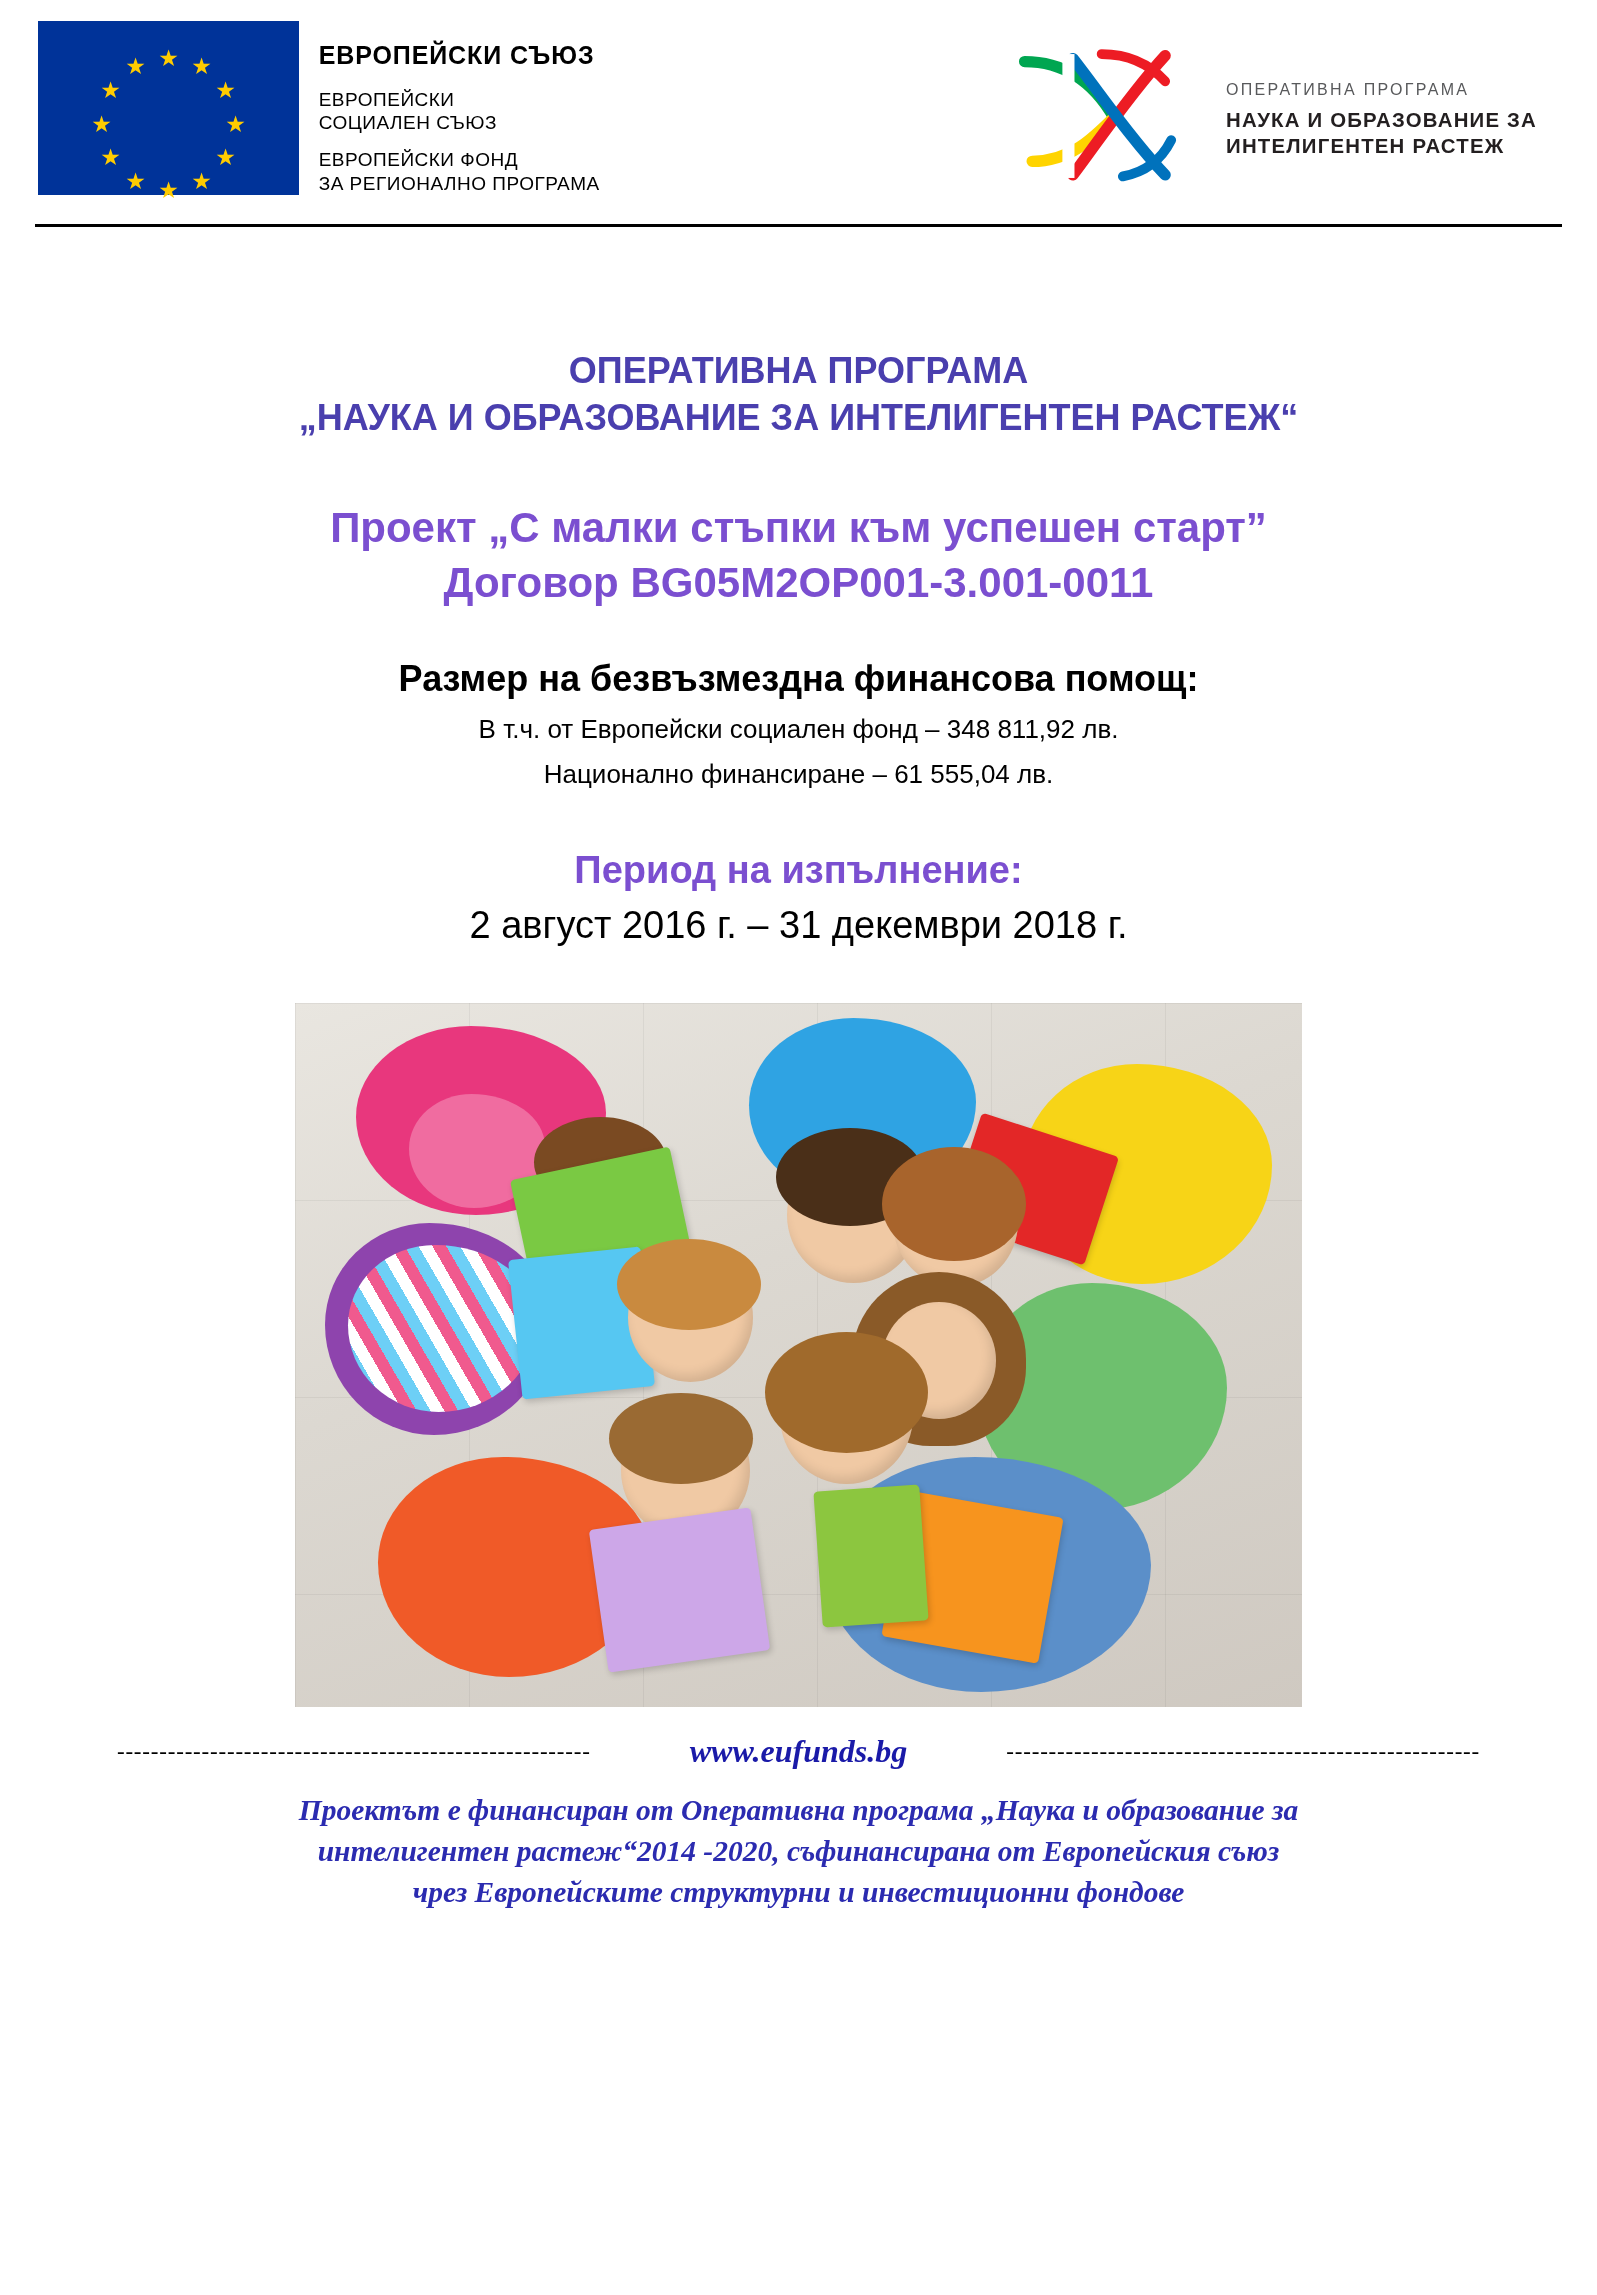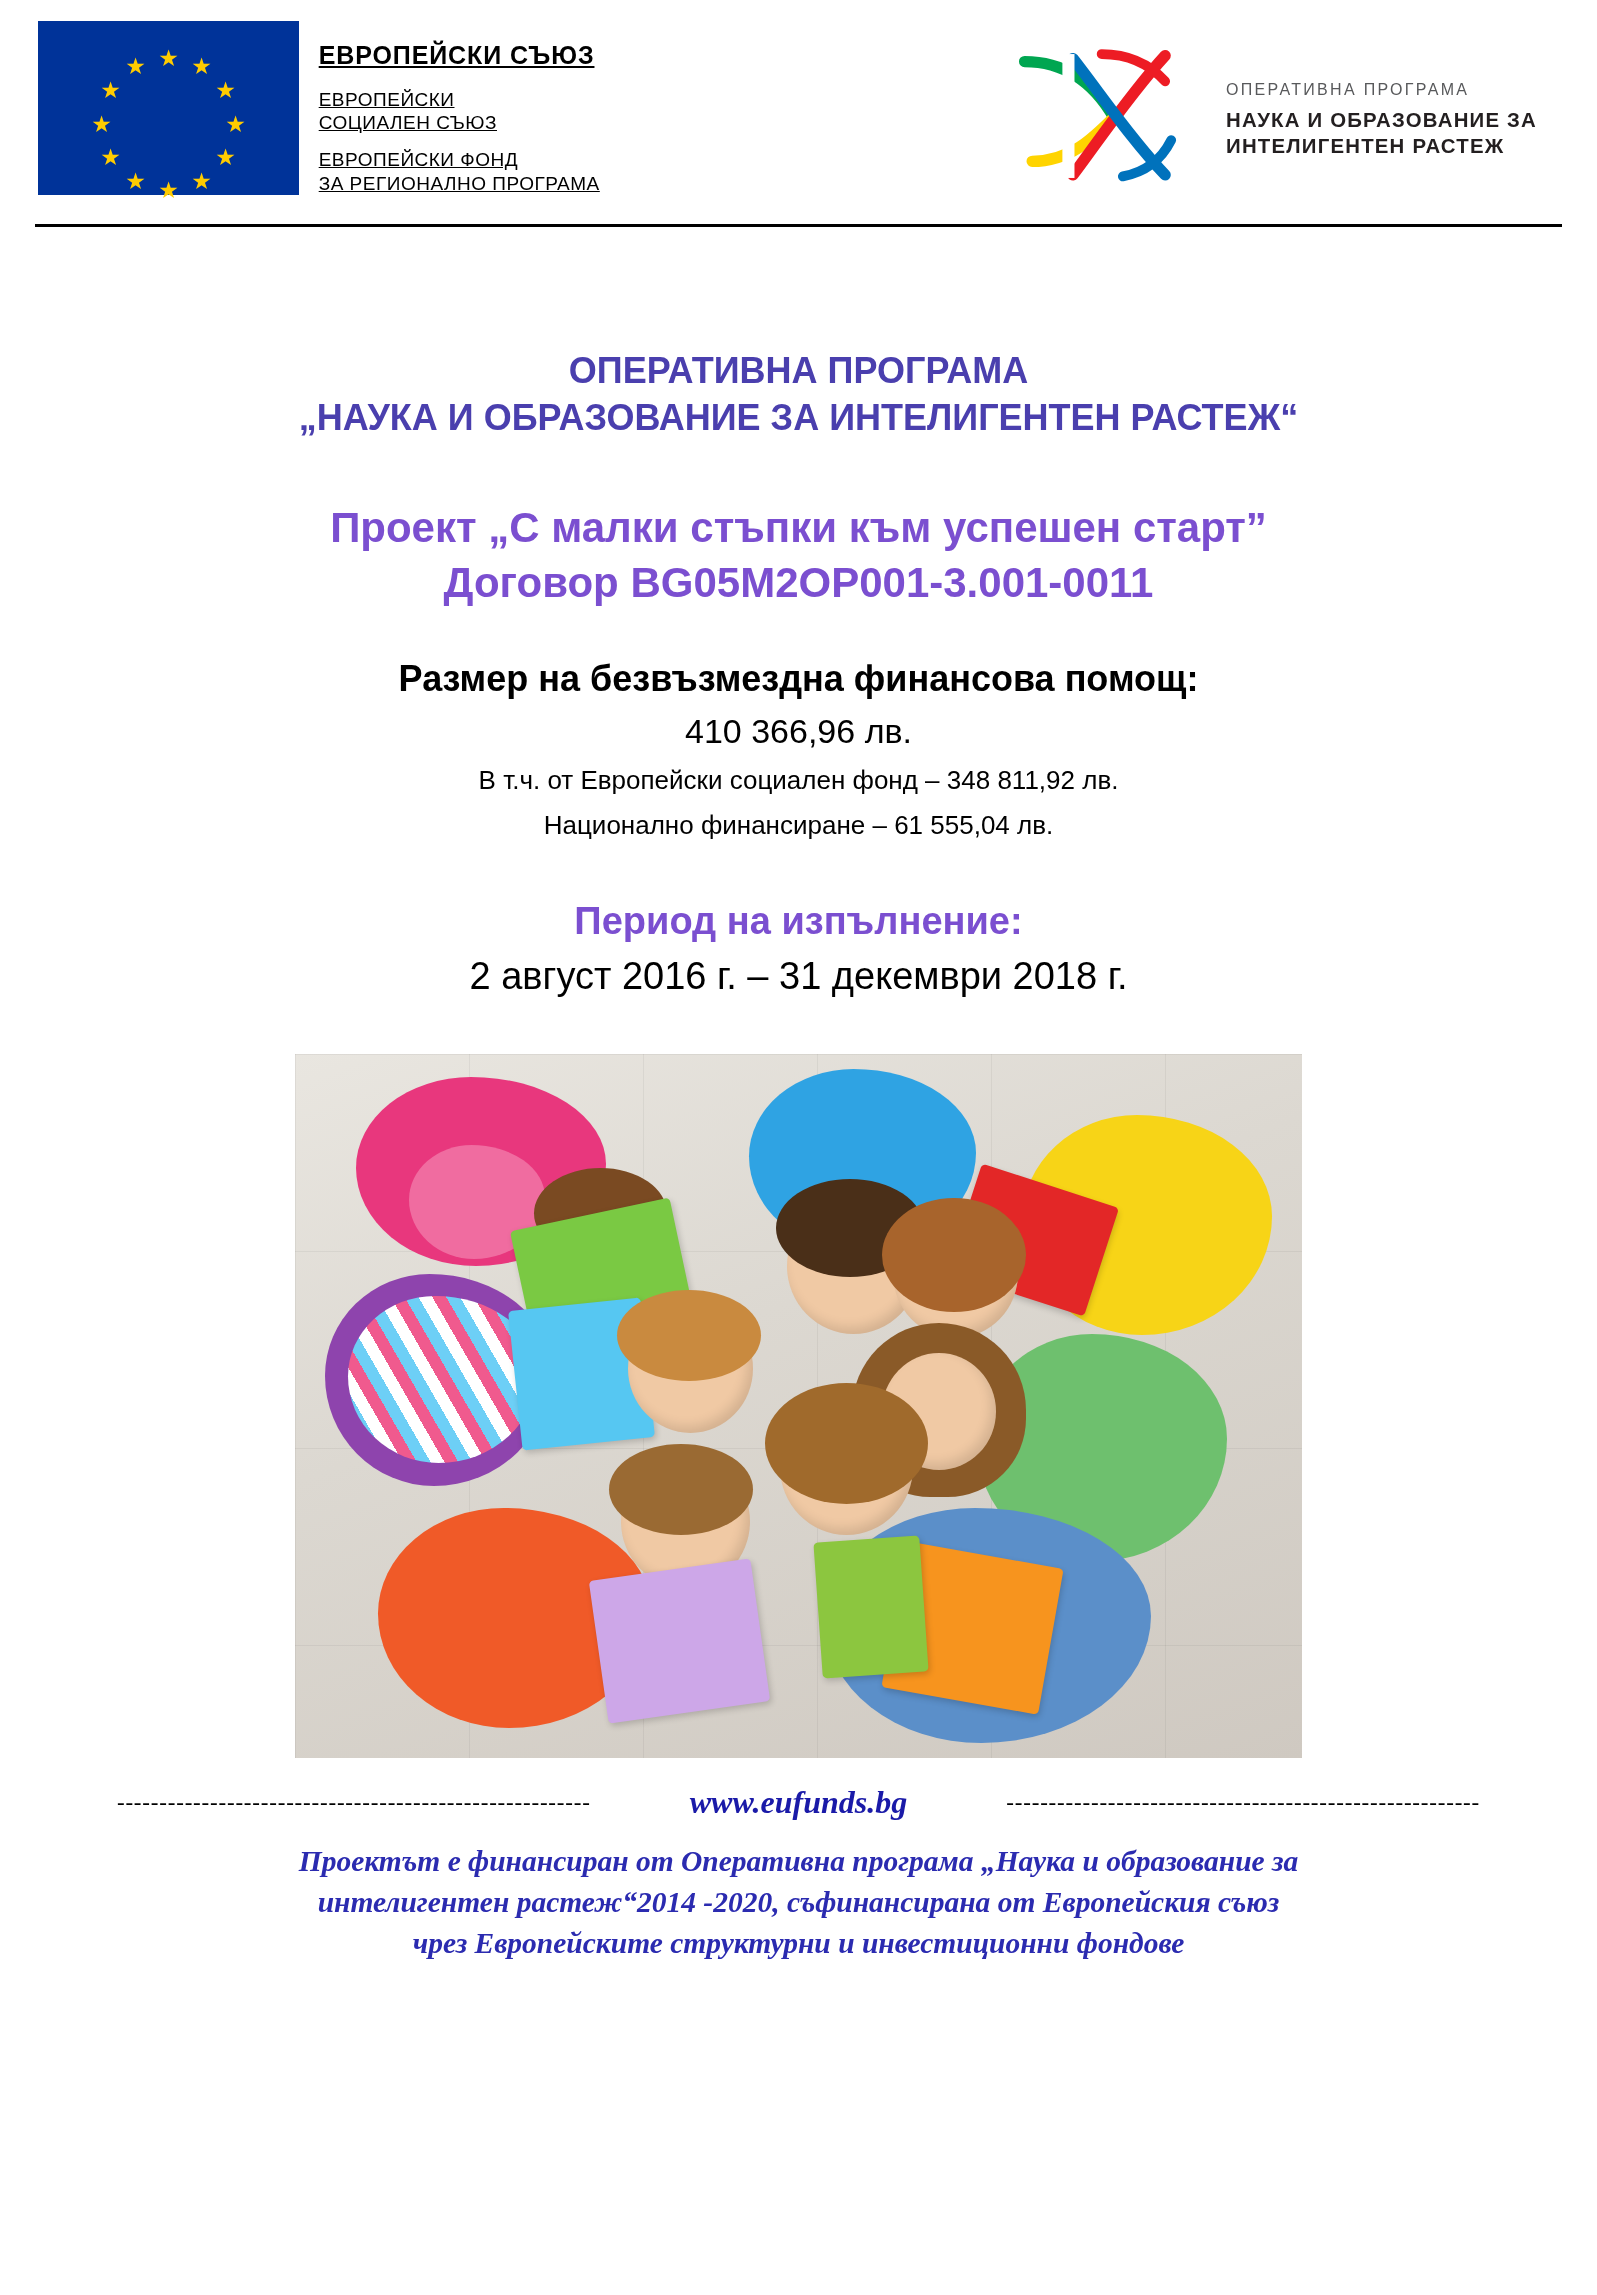--- a/index.html
+++ b/index.html
@@ -47,21 +47,20 @@
     position: absolute;
     color: #FFCC00;
     font-size: 23px;
     line-height: 23px;
     width: 23px;
     height: 23px;
     text-align: center;
   }
   .eu-text {
     padding-top: 19.7px;
-    text-decoration: underline;
   }
   .eu-title {
     font-weight: bold;
     font-size: 25px;
     letter-spacing: 0.9px;
     color: #000;
     margin-bottom: 18px;
   }
   .eu-line {
     font-size: 19px;
@@ -297,21 +296,20 @@
     <div>ОПЕРАТИВНА ПРОГРАМА</div>
     <div>„НАУКА И ОБРАЗОВАНИЕ ЗА ИНТЕЛИГЕНТЕН РАСТЕЖ“</div>
   </div>
 
   <div class="project">
     <div>Проект „С малки стъпки към успешен старт”</div>
     <div>Договор  BG05M2OP001-3.001-0011</div>
   </div>
 
   <div class="grant-title">Размер на безвъзмездна финансова помощ:</div>
-  <div class="grant-amount">410 366,96 лв.</div>
   <div class="grant-line">В т.ч. от Европейски социален фонд – 348 811,92 лв.</div>
   <div class="grant-line">Национално финансиране – 61 555,04 лв.</div>
 
   <div class="period-title">Период на изпълнение:</div>
   <div class="period-dates">2 август 2016 г. – 31 декември 2018 г.</div>
 
   <div class="photo-wrap">
     <div class="floor"></div>
 
     <div class="blob" style="left:61px; top:23px; width:250px; height:189px; background:#e8377d;"></div>

